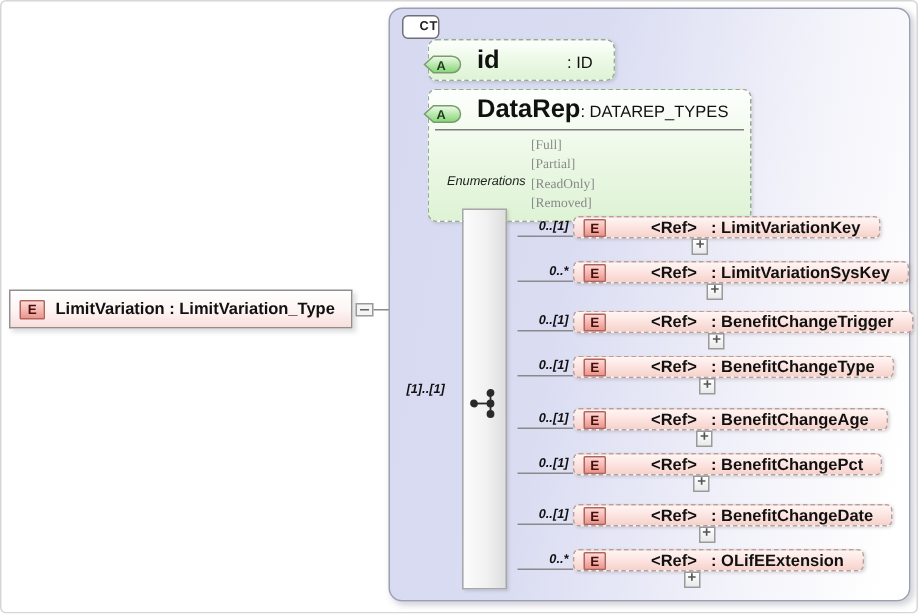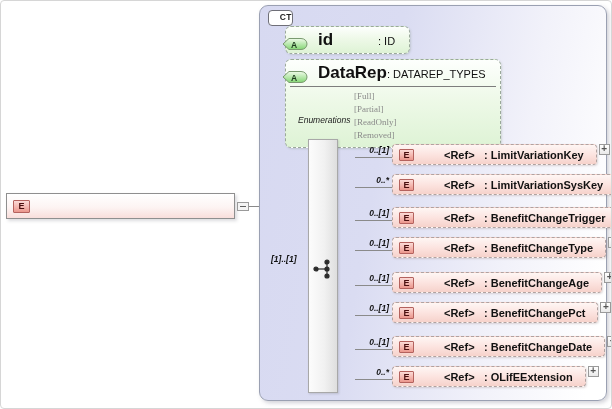--- a/index.html
+++ b/index.html
@@ -83,21 +83,21 @@
     background:linear-gradient(to right, #fcfcfc 0%, #f1f1f1 55%, #dedede 100%);
     box-shadow:1px 1px 2px rgba(100,100,100,0.25);
   }
   .seq-icon { position:absolute; left:311px; top:257px; }
   .seq-card {
     position:absolute; left:270px; top:253px; width:36px; 
     font-size:8.5px; font-style:italic; font-weight:bold; color:#111;
   }
 
   
-  .el-row { position:absolute; left:354px; height:26px; display:flex; align-items:flex-start; }
+  .el-row { position:absolute; left:344px; height:26px; display:flex; align-items:center;flex-direction:column; }
   .el-row .row-line { position:absolute; left:0; top:13px; width:37px; height:1px; background:#8a8a8a; }
   .el-row .card {
     position:absolute; left:0; top:1px; width:34px; text-align:right;
     font-size:8.5px; font-style:italic; font-weight:bold; color:#111; white-space:nowrap;
   }
   .ref-box {
     margin-left:37px; height:21px;
     border:1px dashed #b0a2a0; border-radius:4px;
     background:linear-gradient(to bottom, #fef6f4 0%, #fce4e0 50%, #f6d2cb 100%);
     box-shadow:1px 1px 2px rgba(140,110,110,0.25);
@@ -120,20 +120,21 @@
 <div id="canvas">
 
   <div class="line" style="left:247px; top:205px; width:22px; height:1px;"></div>
   <div class="line" style="left:269px; top:40px; width:1px; height:228px;"></div>
   <div class="line" style="left:269px; top:40px; width:16px; height:1px;"></div>
   <div class="line" style="left:269px; top:72px; width:16px; height:1px;"></div>
   <div class="line" style="left:269px; top:267px; width:38px; height:1px;"></div>
 
   <div class="root-box">
     <span class="e-badge">E</span>
+    <span class="label">LimitVariation : LimitVariation_Type</span>
   </div>
   <div class="collapse-handle"></div>
 
   <div class="ct-box">
     <div class="ct-badge">CT</div>
   </div>
 
   <div class="attr-box" style="left:284px; top:25px; height:28px;">
     <div class="title-row">
       <span class="a-badge">

